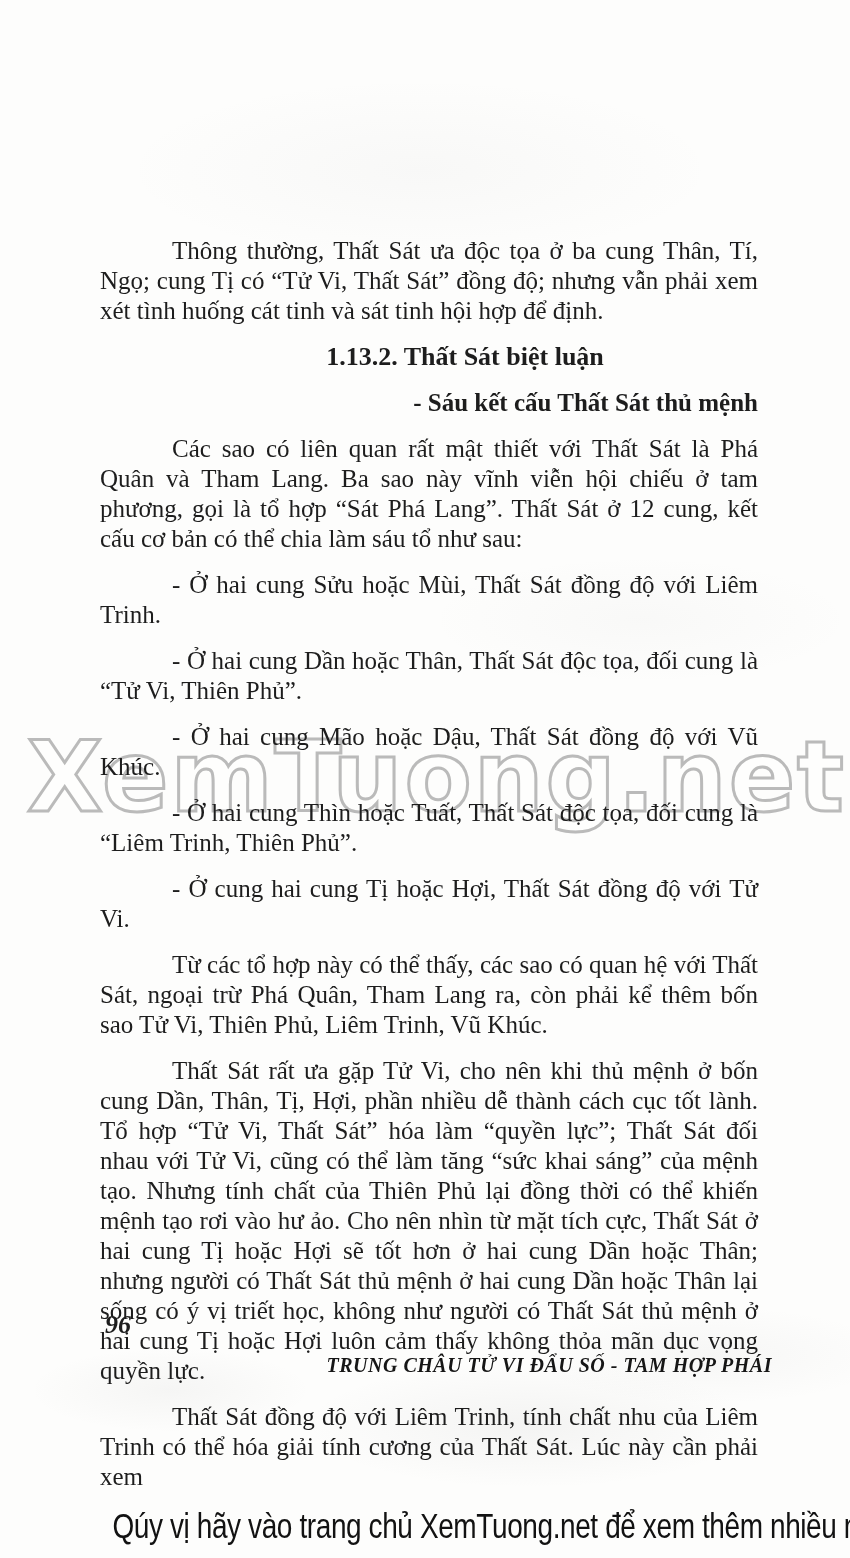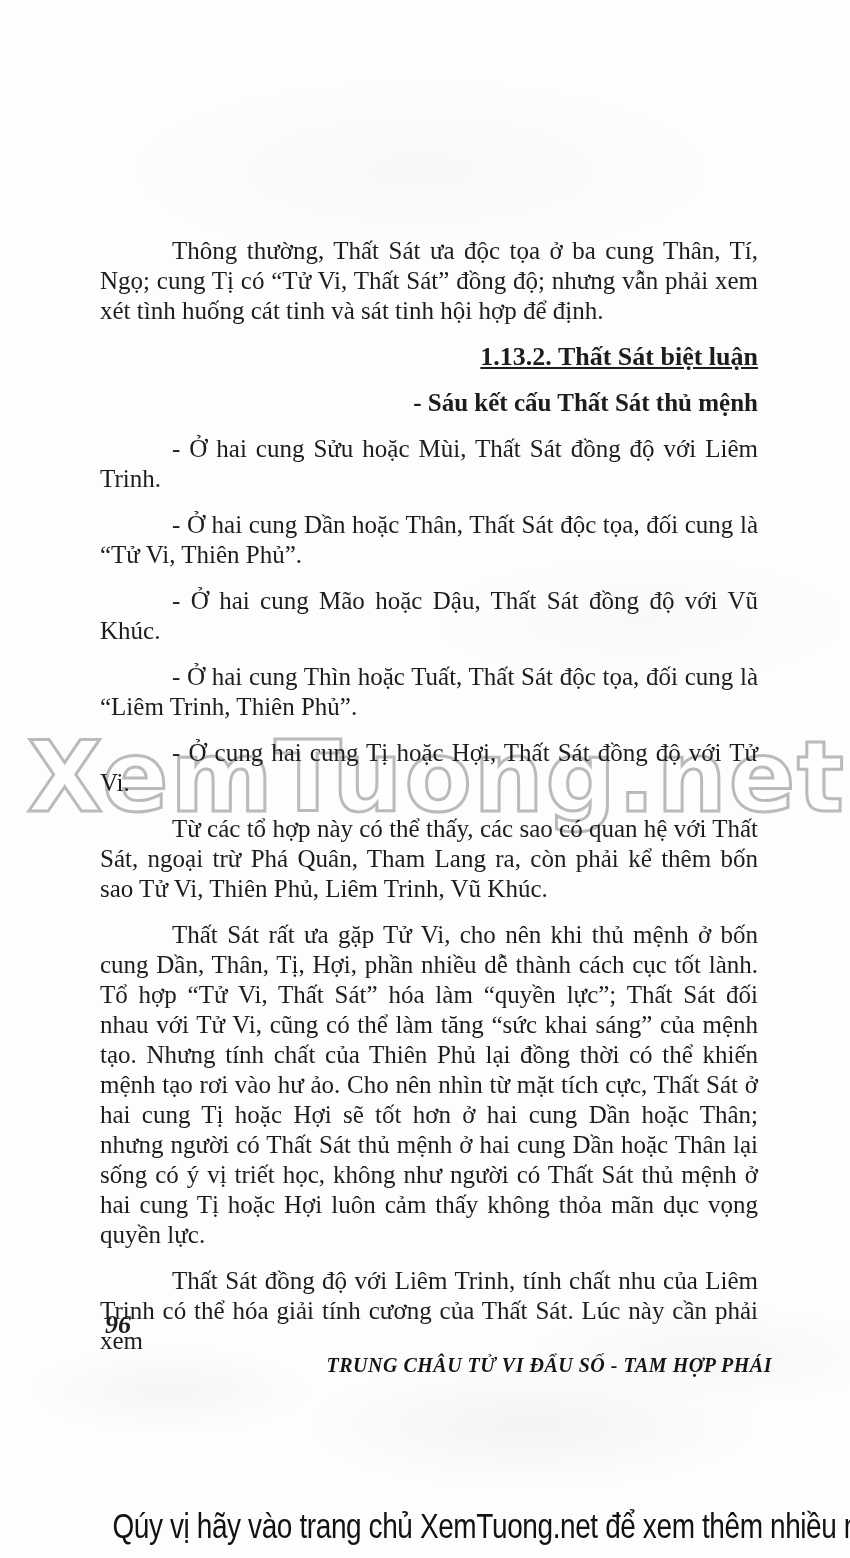--- a/index.html
+++ b/index.html
@@ -44,23 +44,22 @@
     line-height:30px;
     text-align:justify;
     z-index:2;
   }
   .content p, .content h2, .content h3{margin:16px;}
   .para{text-indent:72px;}
   .heading{
     font-size:26px;
     font-weight:bold;
     text-indent:72px;
-    text-align:right;
+    text-align:center;
     margin-top:28px;
-    text-decoration:underline;
   }
   .subheading{
     font-size:25px;
     font-weight:bold;
     text-indent:72px;
     text-align:right;
     margin-top:24px;
   }
   .gap-top{margin-top:26px;}
   .footer-pagenum{
@@ -106,20 +105,21 @@
 <body>
 
 <div class="page">
 
   <div class="watermark">XemTuong.net</div>
 
   <div class="content">
     <p class="para">Thông thường, Thất Sát ưa độc tọa ở ba cung Thân, Tí, Ngọ; cung Tị có “Tử Vi, Thất Sát” đồng độ; nhưng vẫn phải xem xét tình huống cát tinh và sát tinh hội hợp để định.</p>
     <h2 class="heading">1.13.2. Thất Sát biệt luận</h2>
     <h3 class="subheading">- Sáu kết cấu Thất Sát thủ mệnh</h3>
+    <p class="para">Các sao có liên quan rất mật thiết với Thất Sát là Phá Quân và Tham Lang. Ba sao này vĩnh viễn hội chiếu ở tam phương, gọi là tổ hợp “Sát Phá Lang”. Thất Sát ở 12 cung, kết cấu cơ bản có thể chia làm sáu tổ như sau:</p>
     <p class="para">- Ở hai cung Sửu hoặc Mùi, Thất Sát đồng độ với Liêm Trinh.</p>
     <p class="para">- Ở hai cung Dần hoặc Thân, Thất Sát độc tọa, đối cung là “Tử Vi, Thiên Phủ”.</p>
     <p class="para">- Ở hai cung Mão hoặc Dậu, Thất Sát đồng độ với Vũ Khúc.</p>
     <p class="para">- Ở hai cung Thìn hoặc Tuất, Thất Sát độc tọa, đối cung là “Liêm Trinh, Thiên Phủ”.</p>
     <p class="para">- Ở cung hai cung Tị hoặc Hợi, Thất Sát đồng độ với Tử Vi.</p>
     <p class="para gap-top">Từ các tổ hợp này có thể thấy, các sao có quan hệ với Thất Sát, ngoại trừ Phá Quân, Tham Lang ra, còn phải kể thêm bốn sao Tử Vi, Thiên Phủ, Liêm Trinh, Vũ Khúc.</p>
     <p class="para">Thất Sát rất ưa gặp Tử Vi, cho nên khi thủ mệnh ở bốn cung Dần, Thân, Tị, Hợi, phần nhiều dễ thành cách cục tốt lành. Tổ hợp “Tử Vi, Thất Sát” hóa làm “quyền lực”; Thất Sát đối nhau với Tử Vi, cũng có thể làm tăng “sức khai sáng” của mệnh tạo. Nhưng tính chất của Thiên Phủ lại đồng thời có thể khiến mệnh tạo rơi vào hư ảo. Cho nên nhìn từ mặt tích cực, Thất Sát ở hai cung Tị hoặc Hợi sẽ tốt hơn ở hai cung Dần hoặc Thân; nhưng người có Thất Sát thủ mệnh ở hai cung Dần hoặc Thân lại sống có ý vị triết học, không như người có Thất Sát thủ mệnh ở hai cung Tị hoặc Hợi luôn cảm thấy không thỏa mãn dục vọng quyền lực.</p>
     <p class="para">Thất Sát đồng độ với Liêm Trinh, tính chất nhu của Liêm Trinh có thể hóa giải tính cương của Thất Sát. Lúc này cần phải xem</p>
   </div>
 

